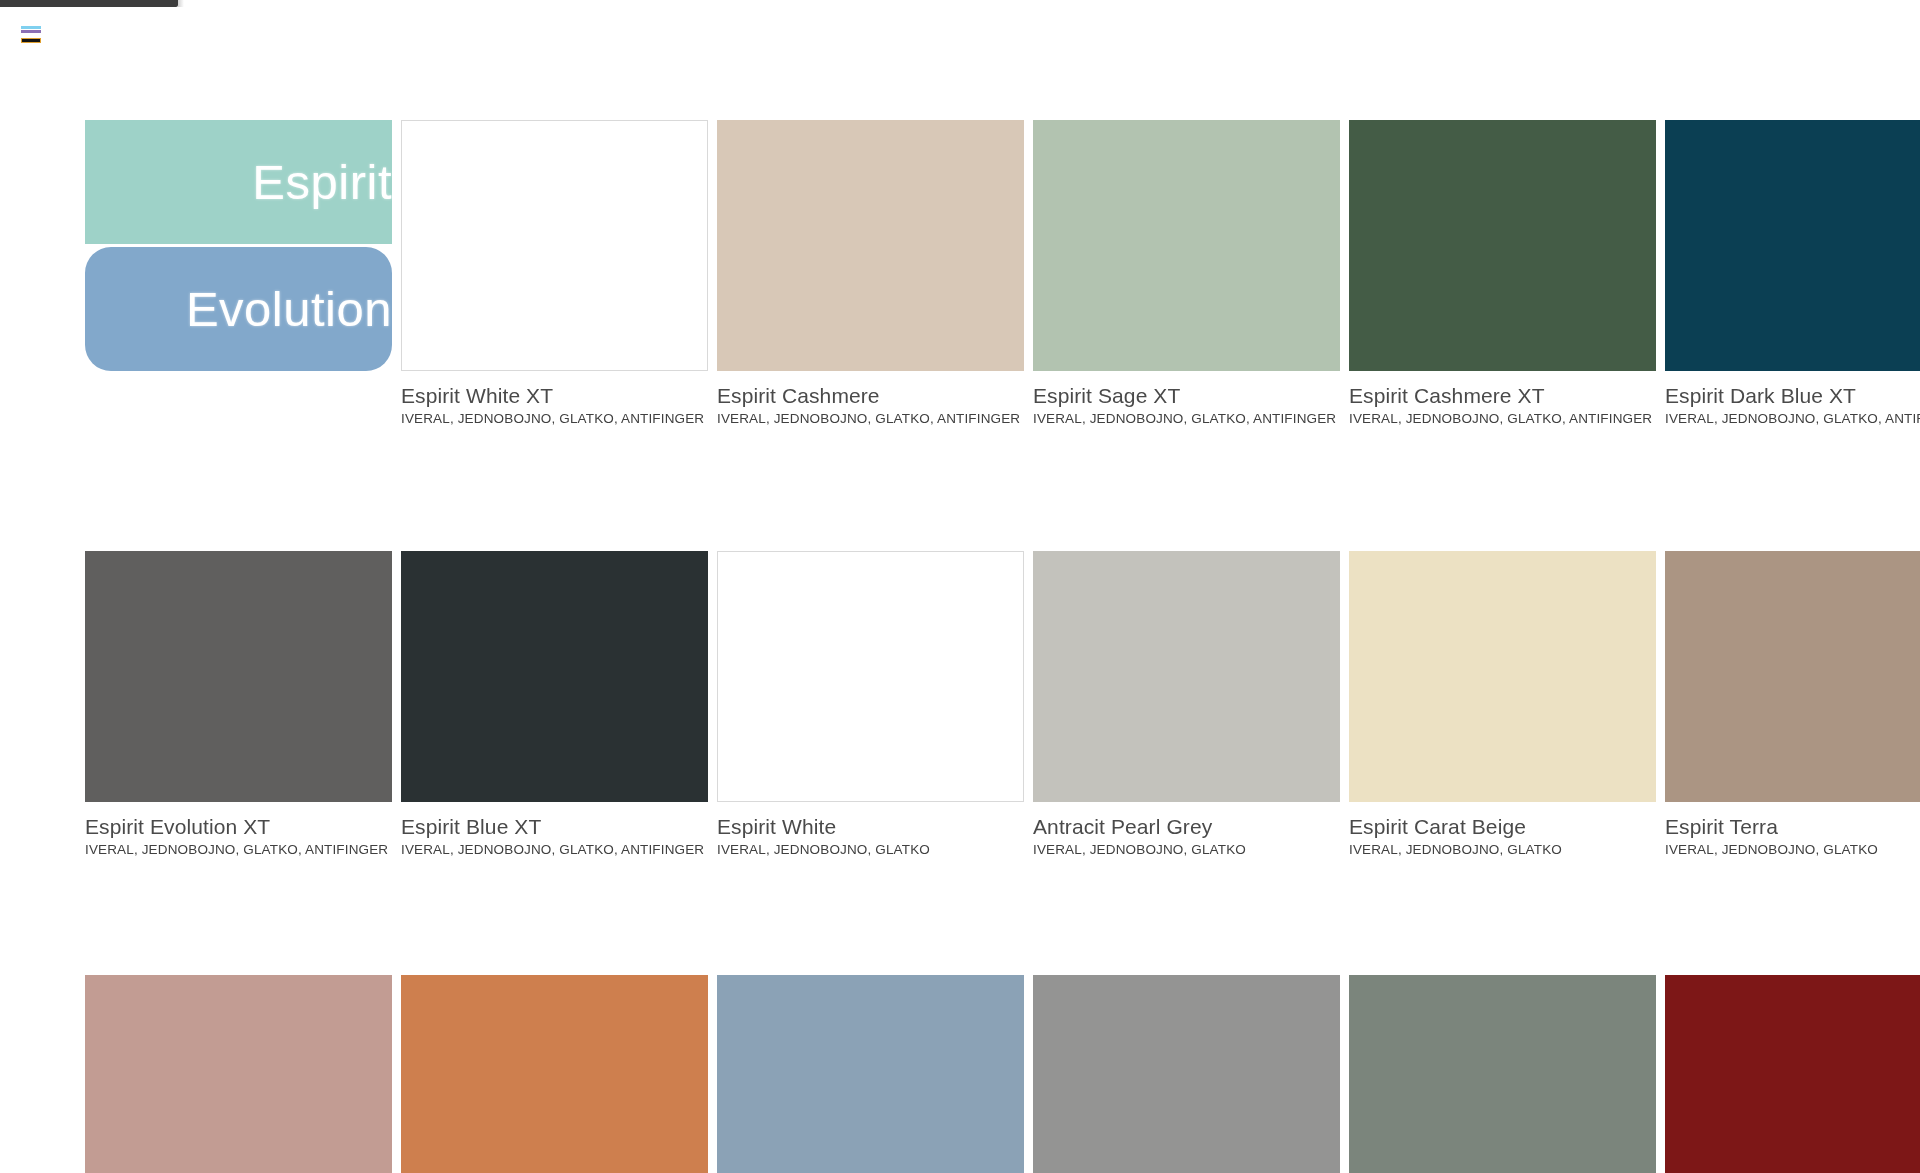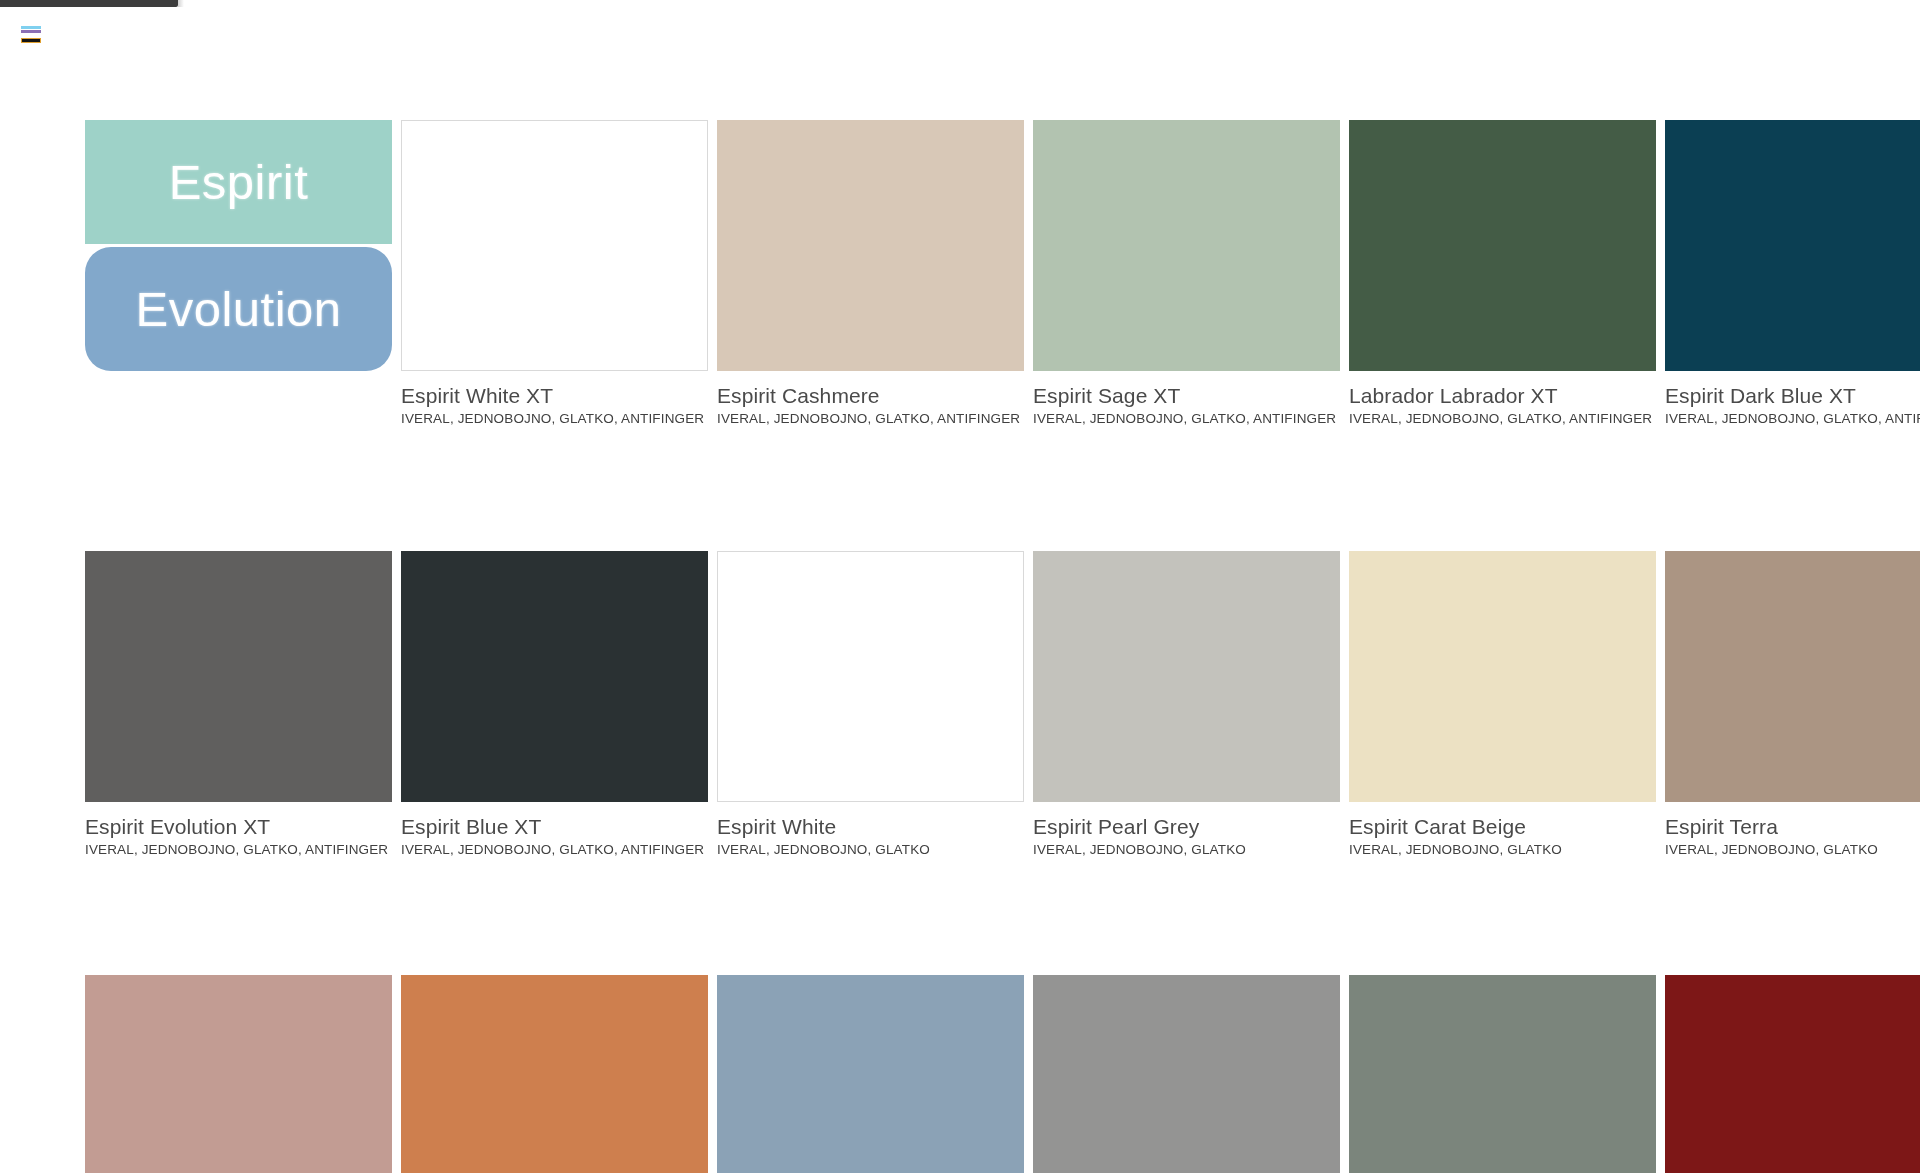--- a/index.html
+++ b/index.html
@@ -78,21 +78,21 @@
     display: flex;
     flex-direction: column;
     gap: 3px;
     background: transparent;
     border: none;
   }
   .brand-half {
     flex: 1;
     display: flex;
     align-items: center;
-    justify-content: center;
+    justify-content: flex-end;
     position: relative;
   }
   .brand-top { background: #9ed2c8; }
   .brand-bottom { background: #82a8cb; }
   .brand-text {
     color: #ffffff;
     font-size: 49px;
     font-weight: 300;
     letter-spacing: .5px;
     text-shadow: 0 0 3px rgba(255,255,255,.55);
@@ -166,21 +166,21 @@
       <div class="cell">
         <div class="chip" style="background: rgb(178, 195, 176);"></div>
         <div class="caption">
           <div class="name">Espirit Sage XT</div>
           <div class="meta">IVERAL, JEDNOBOJNO, GLATKO, ANTIFINGER</div>
         </div>
       </div>
       <div class="cell">
         <div class="chip" style="background: rgb(68, 92, 70);"></div>
         <div class="caption">
-          <div class="name">Labrador Labrador XT</div>
+          <div class="name">Espirit Cashmere XT</div>
           <div class="meta">IVERAL, JEDNOBOJNO, GLATKO, ANTIFINGER</div>
         </div>
       </div>
       <div class="cell">
         <div class="chip" style="background: rgb(11, 63, 83);"></div>
         <div class="caption">
           <div class="name">Espirit Dark Blue XT</div>
           <div class="meta">IVERAL, JEDNOBOJNO, GLATKO, ANTIFINGER</div>
         </div>
       </div>
@@ -203,21 +203,21 @@
       <div class="cell">
         <div class="chip bordered" style="background: rgb(255, 255, 255);"></div>
         <div class="caption">
           <div class="name">Espirit White</div>
           <div class="meta">IVERAL, JEDNOBOJNO, GLATKO</div>
         </div>
       </div>
       <div class="cell">
         <div class="chip" style="background: rgb(195, 194, 188);"></div>
         <div class="caption">
-          <div class="name">Espirit Pearl Grey</div>
+          <div class="name">Antracit Pearl Grey</div>
           <div class="meta">IVERAL, JEDNOBOJNO, GLATKO</div>
         </div>
       </div>
       <div class="cell">
         <div class="chip" style="background: rgb(236, 225, 195);"></div>
         <div class="caption">
           <div class="name">Espirit Carat Beige</div>
           <div class="meta">IVERAL, JEDNOBOJNO, GLATKO</div>
         </div>
       </div>

